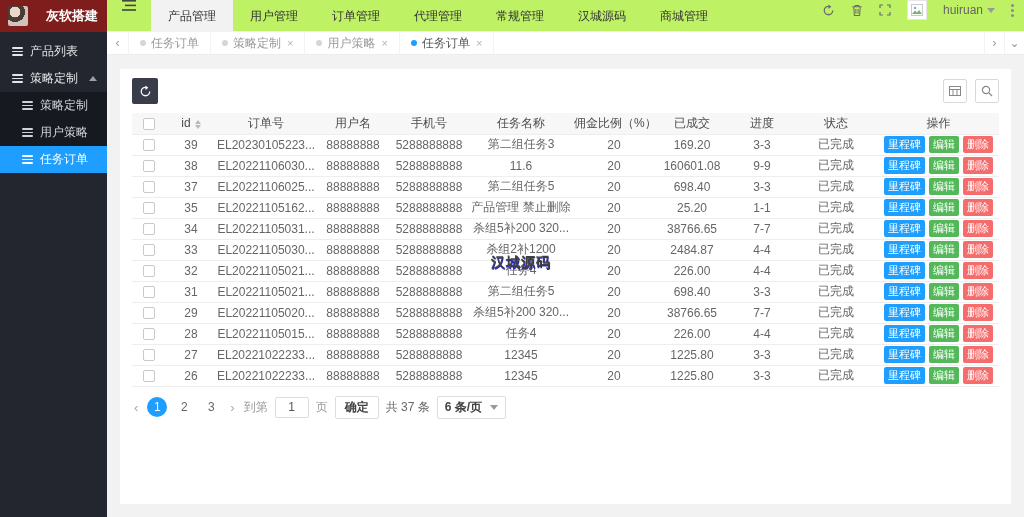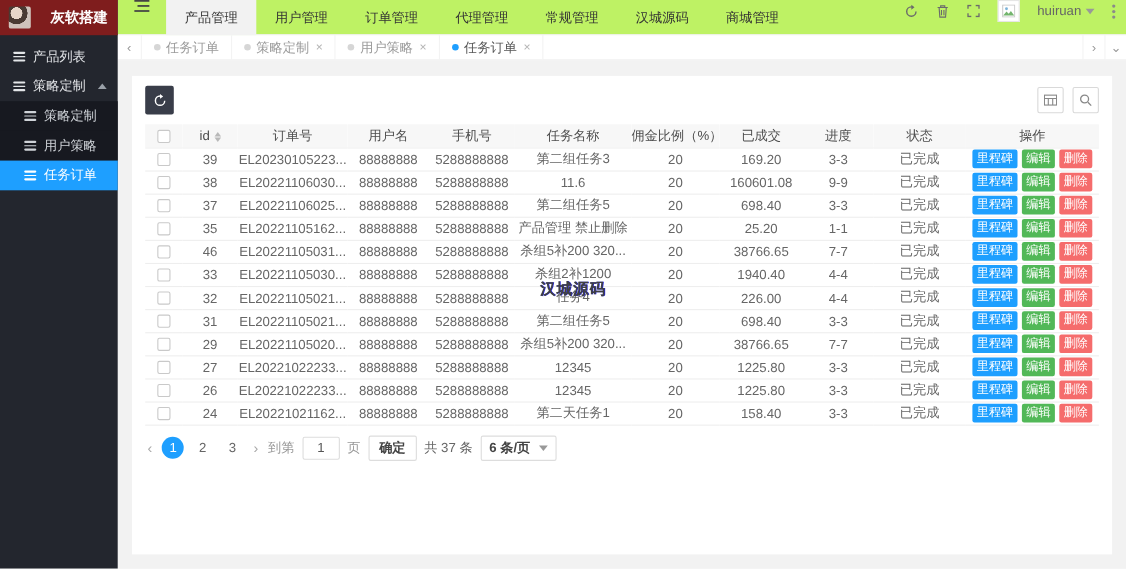--- a/index.html
+++ b/index.html
@@ -326,40 +326,40 @@
               <td>5288888888</td>
               <td>产品管理 禁止删除</td>
               <td>20</td>
               <td>25.20</td>
               <td>1-1</td>
               <td>已完成</td>
               <td><button class="act-btn" style="background: rgb(30, 159, 255);">里程碑</button><button class="act-btn" style="background: rgb(82, 184, 88);">编辑</button><button class="act-btn" style="background: rgb(245, 108, 108);">删除</button></td>
             </tr>
             <tr>
               <td><span class="cb"></span></td>
-              <td>46</td>
+              <td>34</td>
               <td>EL20221105031...</td>
               <td>88888888</td>
               <td>5288888888</td>
               <td>杀组5补200 320...</td>
               <td>20</td>
               <td>38766.65</td>
               <td>7-7</td>
               <td>已完成</td>
               <td><button class="act-btn" style="background: rgb(30, 159, 255);">里程碑</button><button class="act-btn" style="background: rgb(82, 184, 88);">编辑</button><button class="act-btn" style="background: rgb(245, 108, 108);">删除</button></td>
             </tr>
             <tr>
               <td><span class="cb"></span></td>
               <td>33</td>
               <td>EL20221105030...</td>
               <td>88888888</td>
               <td>5288888888</td>
               <td>杀组2补1200</td>
               <td>20</td>
-              <td>1940.40</td>
+              <td>2484.87</td>
               <td>4-4</td>
               <td>已完成</td>
               <td><button class="act-btn" style="background: rgb(30, 159, 255);">里程碑</button><button class="act-btn" style="background: rgb(82, 184, 88);">编辑</button><button class="act-btn" style="background: rgb(245, 108, 108);">删除</button></td>
             </tr>
             <tr>
               <td><span class="cb"></span></td>
               <td>32</td>
               <td>EL20221105021...</td>
               <td>88888888</td>
               <td>5288888888</td>
@@ -391,53 +391,53 @@
               <td>5288888888</td>
               <td>杀组5补200 320...</td>
               <td>20</td>
               <td>38766.65</td>
               <td>7-7</td>
               <td>已完成</td>
               <td><button class="act-btn" style="background: rgb(30, 159, 255);">里程碑</button><button class="act-btn" style="background: rgb(82, 184, 88);">编辑</button><button class="act-btn" style="background: rgb(245, 108, 108);">删除</button></td>
             </tr>
             <tr>
               <td><span class="cb"></span></td>
+              <td>28</td>
+              <td>EL20221105015...</td>
+              <td>88888888</td>
+              <td>5288888888</td>
+              <td>任务4</td>
+              <td>20</td>
+              <td>226.00</td>
+              <td>4-4</td>
+              <td>已完成</td>
+              <td><button class="act-btn" style="background: rgb(30, 159, 255);">里程碑</button><button class="act-btn" style="background: rgb(82, 184, 88);">编辑</button><button class="act-btn" style="background: rgb(245, 108, 108);">删除</button></td>
+            </tr>
+            <tr>
+              <td><span class="cb"></span></td>
               <td>27</td>
               <td>EL20221022233...</td>
               <td>88888888</td>
               <td>5288888888</td>
               <td>12345</td>
               <td>20</td>
               <td>1225.80</td>
               <td>3-3</td>
               <td>已完成</td>
               <td><button class="act-btn" style="background: rgb(30, 159, 255);">里程碑</button><button class="act-btn" style="background: rgb(82, 184, 88);">编辑</button><button class="act-btn" style="background: rgb(245, 108, 108);">删除</button></td>
             </tr>
             <tr>
               <td><span class="cb"></span></td>
               <td>26</td>
               <td>EL20221022233...</td>
               <td>88888888</td>
               <td>5288888888</td>
               <td>12345</td>
               <td>20</td>
               <td>1225.80</td>
-              <td>3-3</td>
-              <td>已完成</td>
-              <td><button class="act-btn" style="background: rgb(30, 159, 255);">里程碑</button><button class="act-btn" style="background: rgb(82, 184, 88);">编辑</button><button class="act-btn" style="background: rgb(245, 108, 108);">删除</button></td>
-            </tr>
-            <tr>
-              <td><span class="cb"></span></td>
-              <td>24</td>
-              <td>EL20221021162...</td>
-              <td>88888888</td>
-              <td>5288888888</td>
-              <td>第二天任务1</td>
-              <td>20</td>
-              <td>158.40</td>
               <td>3-3</td>
               <td>已完成</td>
               <td><button class="act-btn" style="background: rgb(30, 159, 255);">里程碑</button><button class="act-btn" style="background: rgb(82, 184, 88);">编辑</button><button class="act-btn" style="background: rgb(245, 108, 108);">删除</button></td>
             </tr>
           </tbody>
       </table>
 
       <div class="pager" id="pager">
         <span class="pg-arrow">‹</span>
         <span id="pg-nums" style="display:flex;gap:7px">

